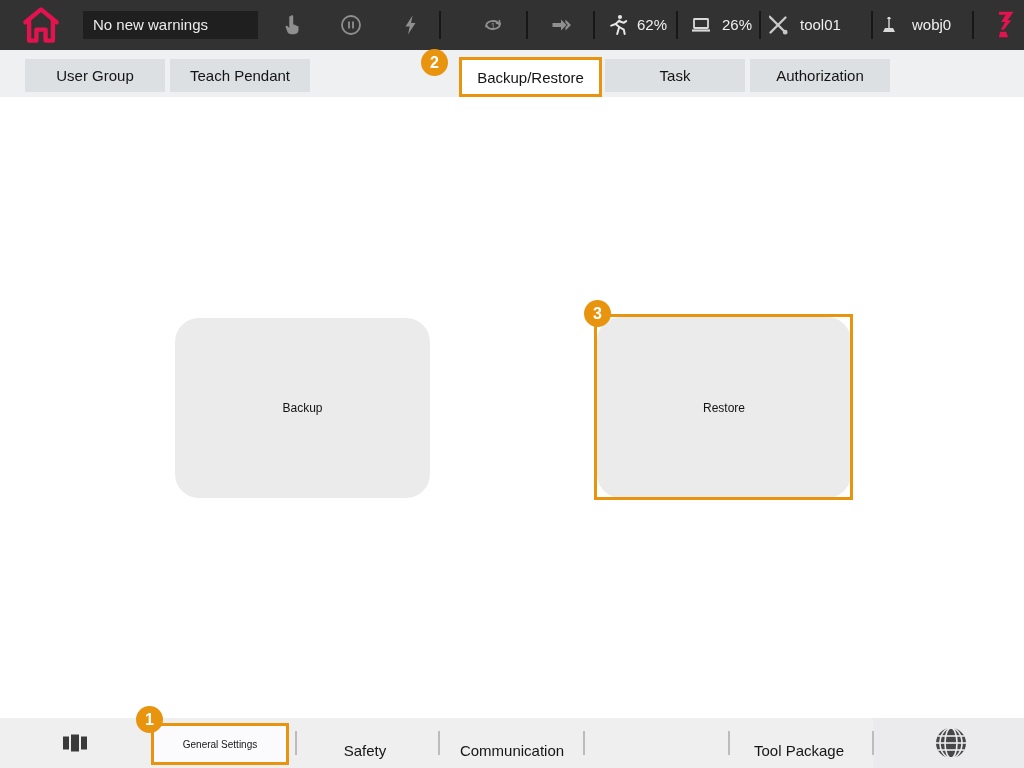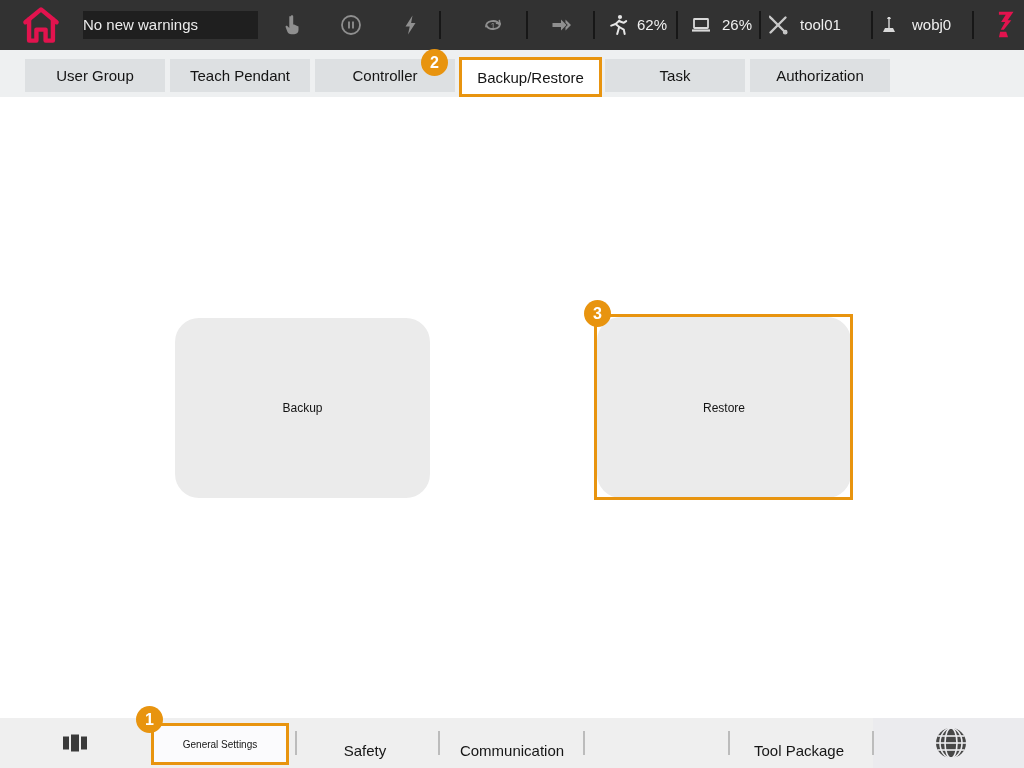--- a/index.html
+++ b/index.html
@@ -4,21 +4,21 @@
 <style>
   * { margin: 0; padding: 0; box-sizing: border-box; }
   html, body { width: 1024px; height: 768px; overflow: hidden; }
   body { font-family: "Liberation Sans", sans-serif; background: #ffffff; }
   #screen { position: relative; width: 1024px; height: 768px; background: #ffffff; }
 
   
   .topbar { position: absolute; left: 0; top: 0; width: 1024px; height: 50px; background: #323232; }
   .home-btn { position: absolute; left: 18px; top: 3px; width: 46px; height: 44px; color: #e2134e; cursor: pointer; }
   .warnbox { position: absolute; left: 83px; top: 11px; width: 175px; height: 28px; background: #1f1f1f;
-             color: #ececec; font-size: 15px; line-height: 28px; padding-left: 0; }
+             color: #ececec; font-size: 15px; line-height: 28px; padding-left: 10px; }
   .tb-icon { position: absolute; top: 13px; width: 24px; height: 24px; color: #8f8f8f; }
   .tb-sep { position: absolute; top: 11px; width: 2px; height: 28px; background: #171717; }
   .tb-text { position: absolute; top: 16px; color: #f0f0f0; font-size: 15px; line-height: 18px; }
   .logo-icon { position: absolute; top: 8px; width: 30px; height: 34px; color: #e2134e; }
 
   
   .tabstrip { position: absolute; left: 0; top: 50px; width: 1024px; height: 47px; background: #eef0f1; }
   .tab { position: absolute; top: 9px; height: 33px; width: 140px; background: #dde0e2;
          display: flex; align-items: center; justify-content: center;
          font-size: 15px; color: #141414; cursor: pointer; margin-left: 25px; }
@@ -163,21 +163,20 @@
       <svg viewBox="0 0 24 28" width="30" height="34" fill="currentColor">
         <path d="M7 3 H19 L14.2 10 h3 L11 18 H8.5 L12.2 11.5 H8.8 L12.6 5.6 H7 z"></path>
         <path d="M8 19.5 h5 l1.5 4.5 H7 z"></path>
       </svg>
     </div>
   </div>
 
   <div class="tabstrip">
     <div class="tab" style="left:0px">User Group</div>
     <div class="tab" style="left:145px">Teach Pendant</div>
-    <div class="tab" style="left:290px">Controller</div>
     <div class="tab active" style="left:434px">Backup/Restore</div>
     <div class="tab" style="left:580px">Task</div>
     <div class="tab" style="left:725px">Authorization</div>
   </div>
 
   <div class="big-btn" style="left:175px;top:318px">Backup</div>
 
   <div class="big-btn" style="left:597px;top:317px;width:254px;height:181px">Restore</div>
 
   <div class="hl-box" style="left:594px;top:314px;width:259px;height:186px"></div>

